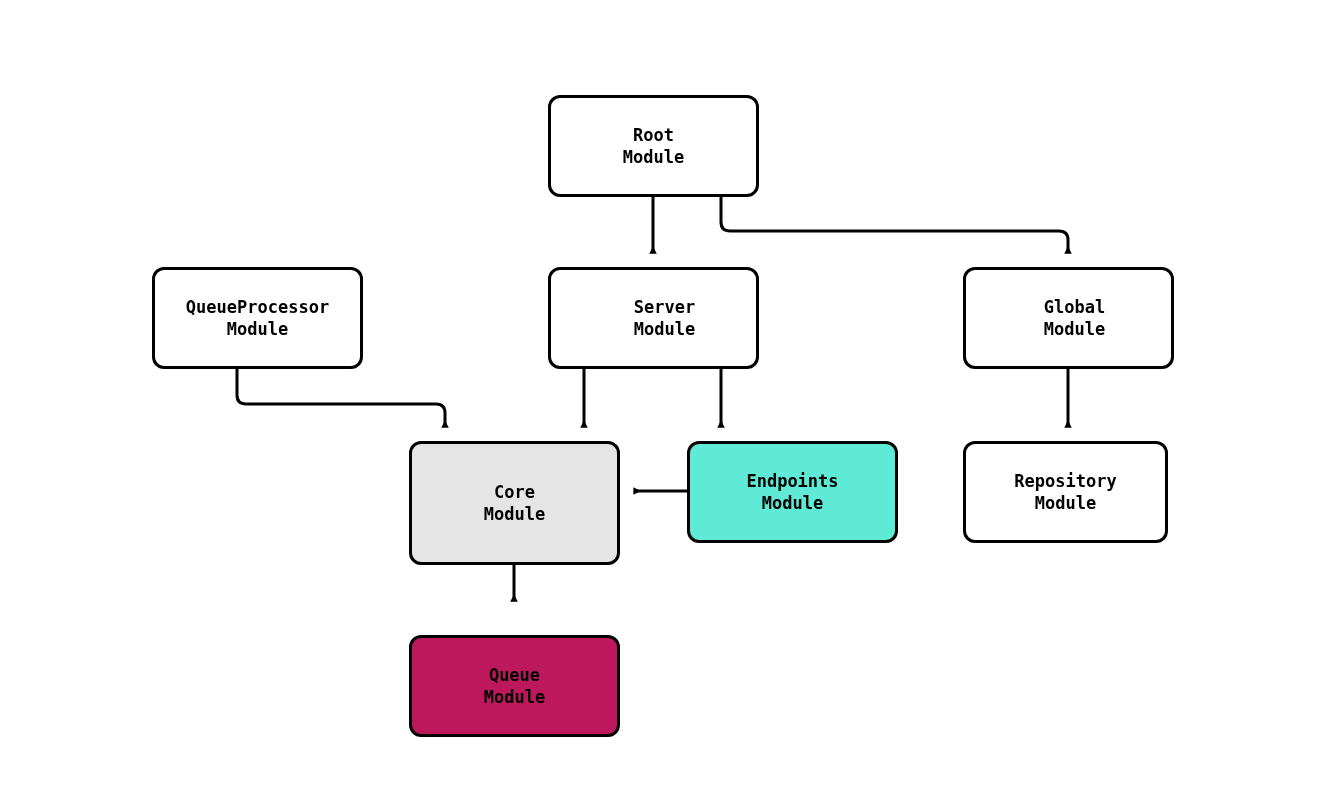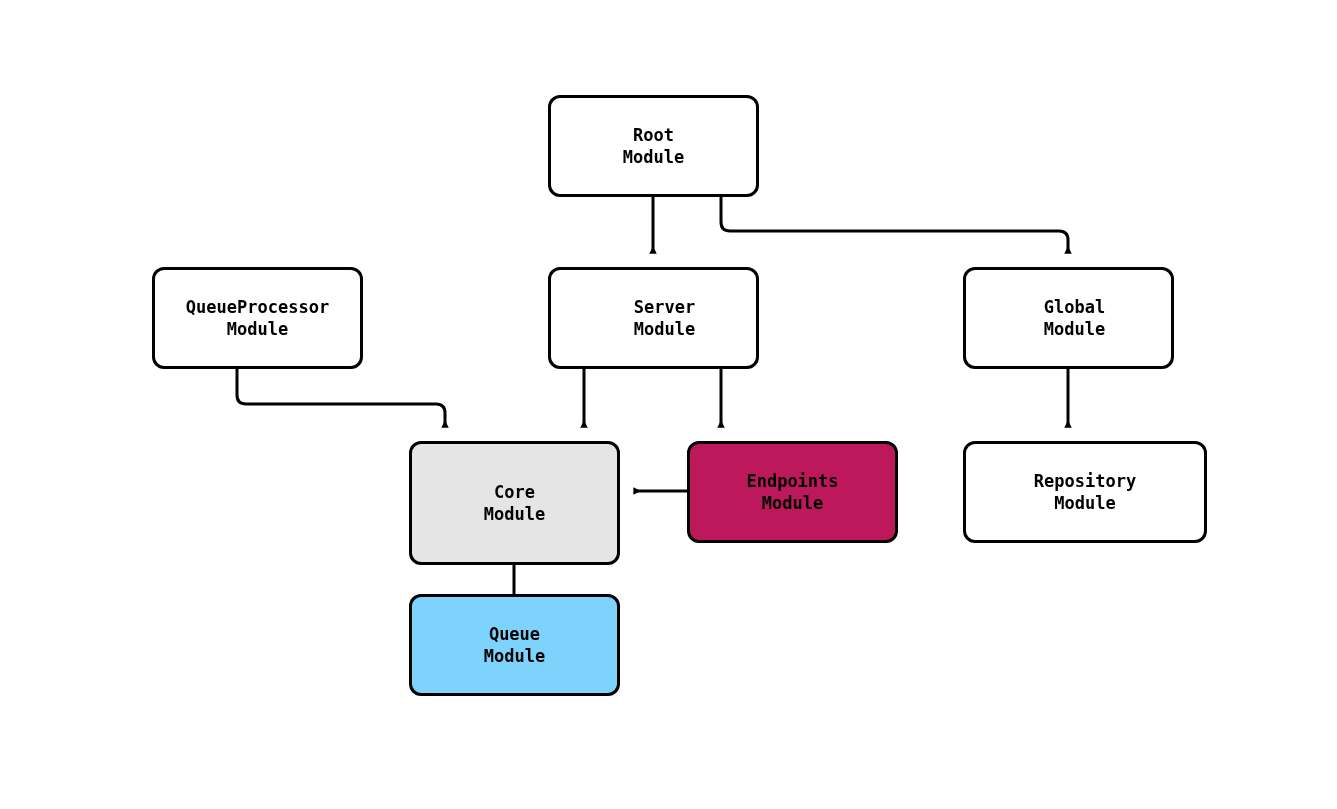--- a/index.html
+++ b/index.html
@@ -85,26 +85,26 @@
 Module</span>
   </div>
   <div class="node" style="left: 963px; top: 267px; width: 211px; height: 102px; border-color: rgb(0, 0, 0); background: rgb(255, 255, 255); padding-left: 12px;">
     <span class="node-label">Global
 Module</span>
   </div>
   <div class="node" style="left: 409px; top: 441px; width: 211px; height: 124px; border-color: rgb(0, 0, 0); background: #e5e5e5; justify-content: center;">
     <span class="node-label">Core
 Module</span>
   </div>
-  <div class="node" style="left: 687px; top: 441px; width: 211px; height: 102px; border-color: rgb(0, 0, 0); background: #be185d;">
+  <div class="node" style="left: 687px; top: 441px; width: 211px; height: 102px; border-color: rgb(0, 0, 0); background: #5eead4;">
     <span class="node-label">Endpoints
 Module</span>
   </div>
-  <div class="node" style="left: 963px; top: 441px; width: 244px; height: 102px; border-color: rgb(0, 0, 0); background: rgb(255, 255, 255);">
+  <div class="node" style="left: 963px; top: 441px; width: 205px; height: 102px; border-color: rgb(0, 0, 0); background: rgb(255, 255, 255);">
     <span class="node-label">Repository
 Module</span>
   </div>
-  <div class="node" style="left: 409px; top: 594px; width: 211px; height: 102px; border-color: rgb(0, 0, 0); background: #7dd3fc;">
+  <div class="node" style="left: 409px; top: 635px; width: 211px; height: 102px; border-color: rgb(0, 0, 0); background: #be185d;">
     <span class="node-label">Queue
 Module</span>
   </div>
 
 </div>
 
 </body></html>

